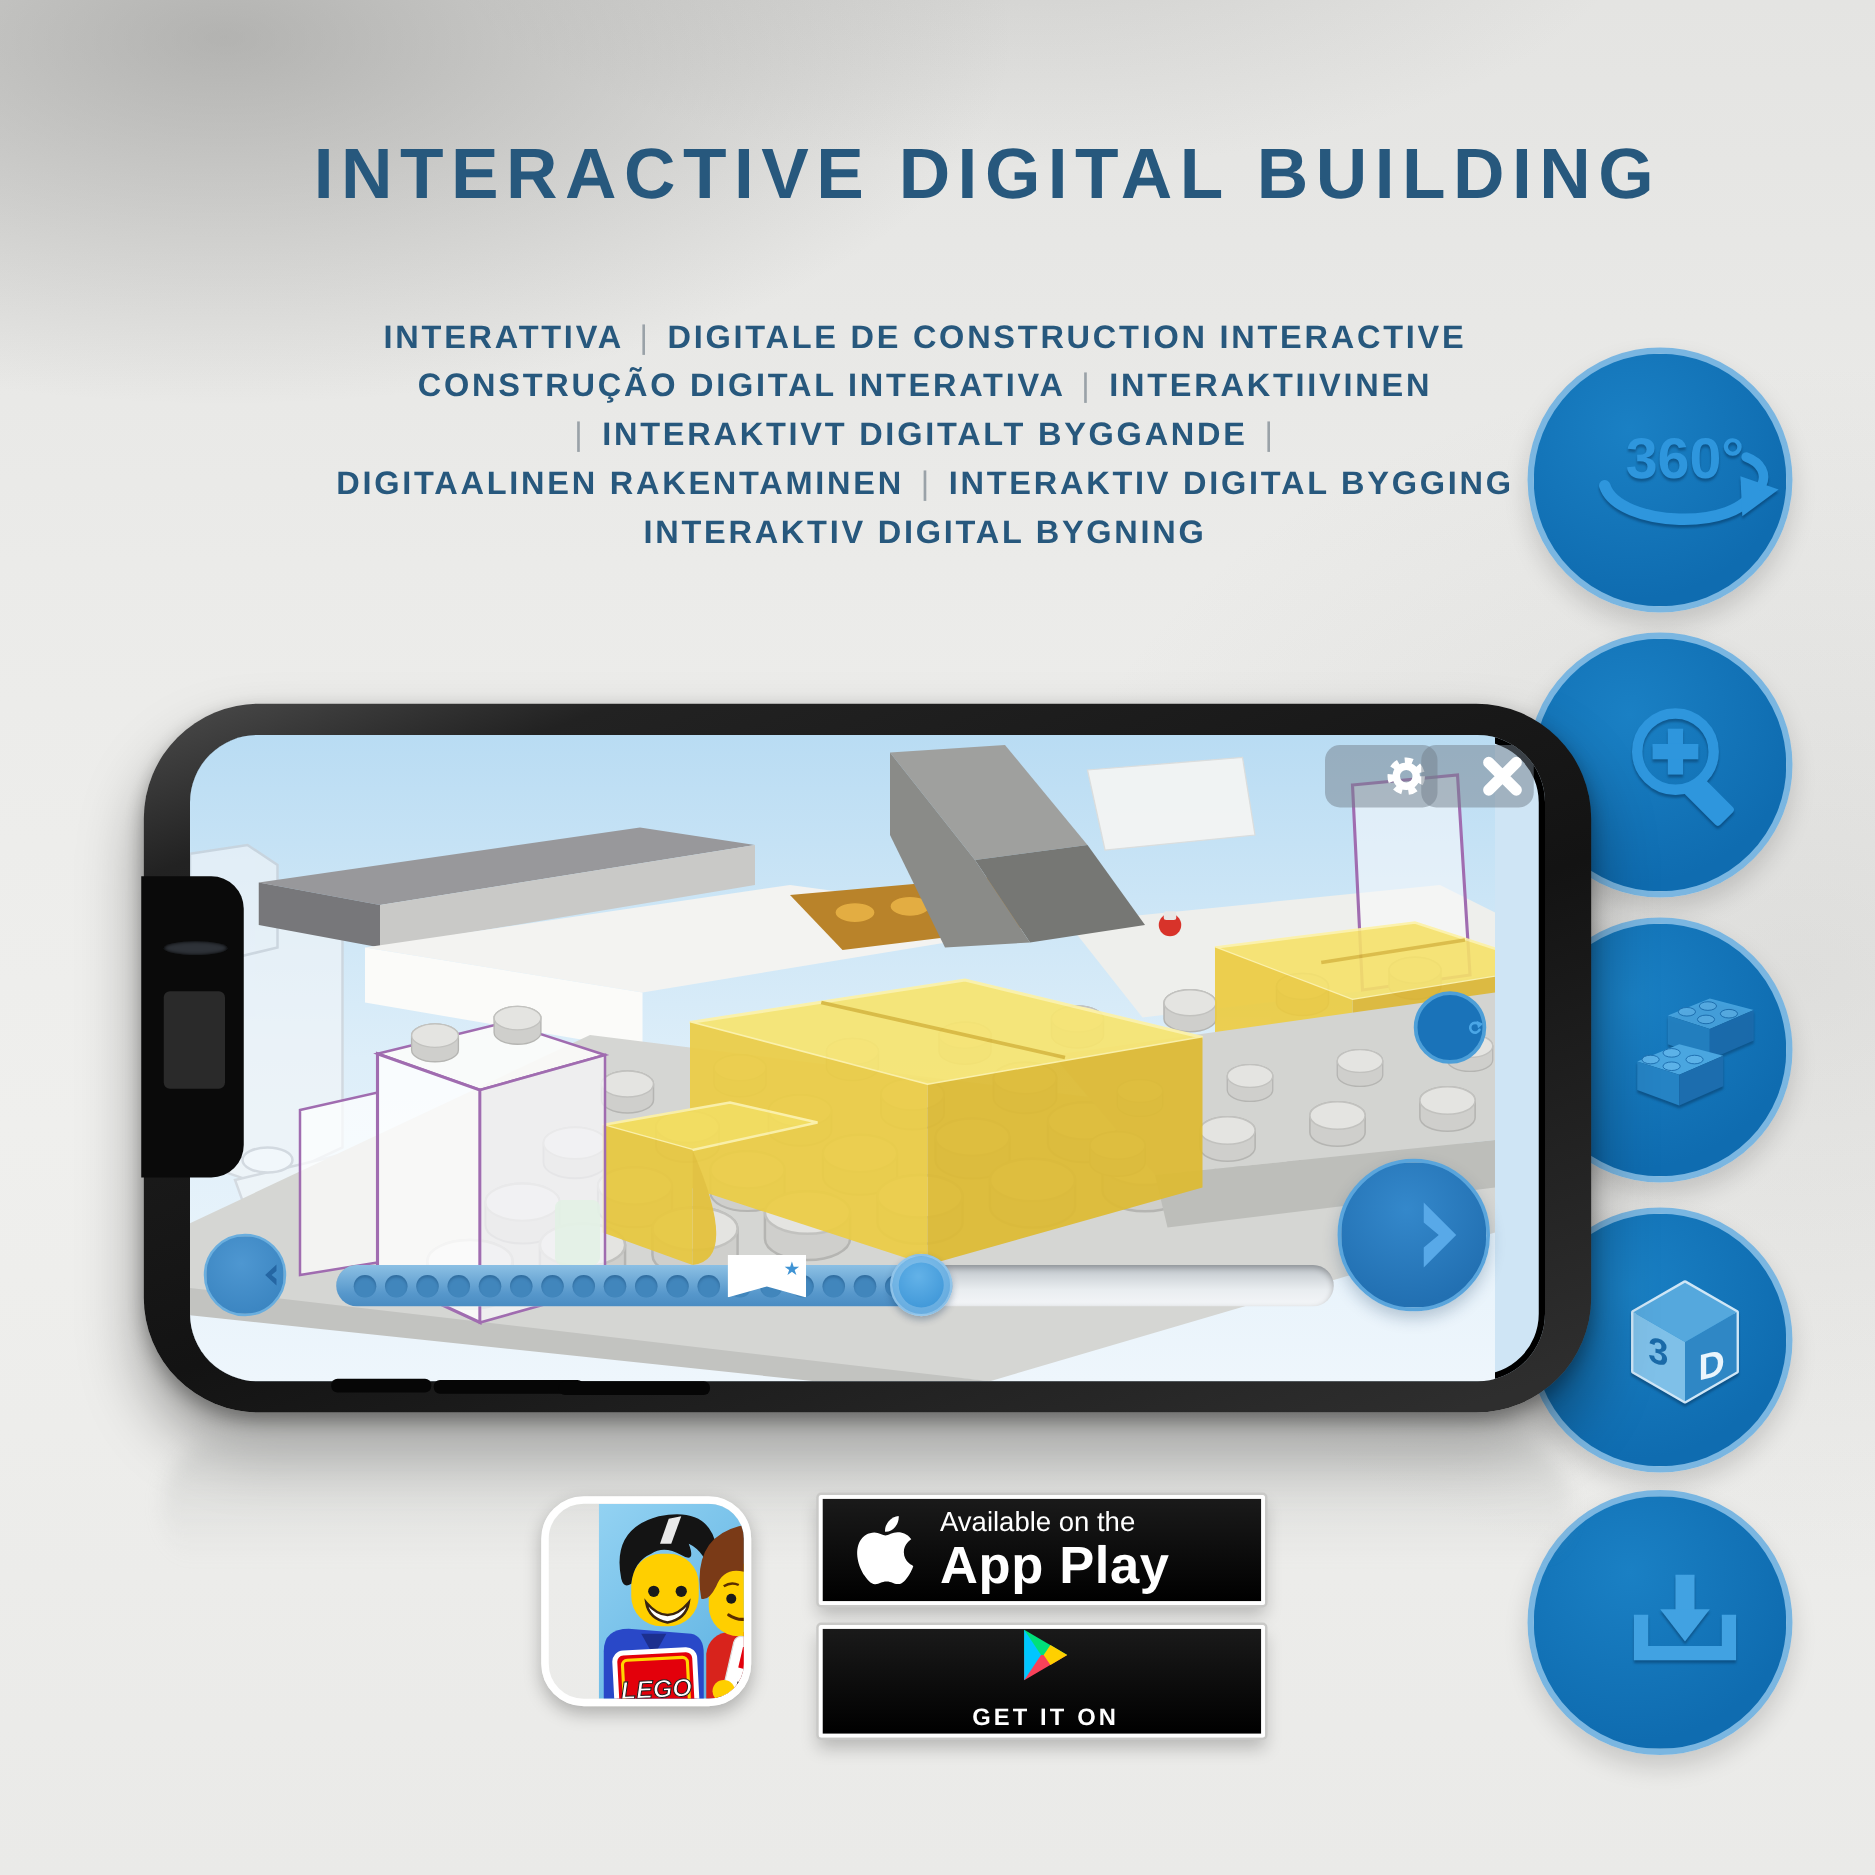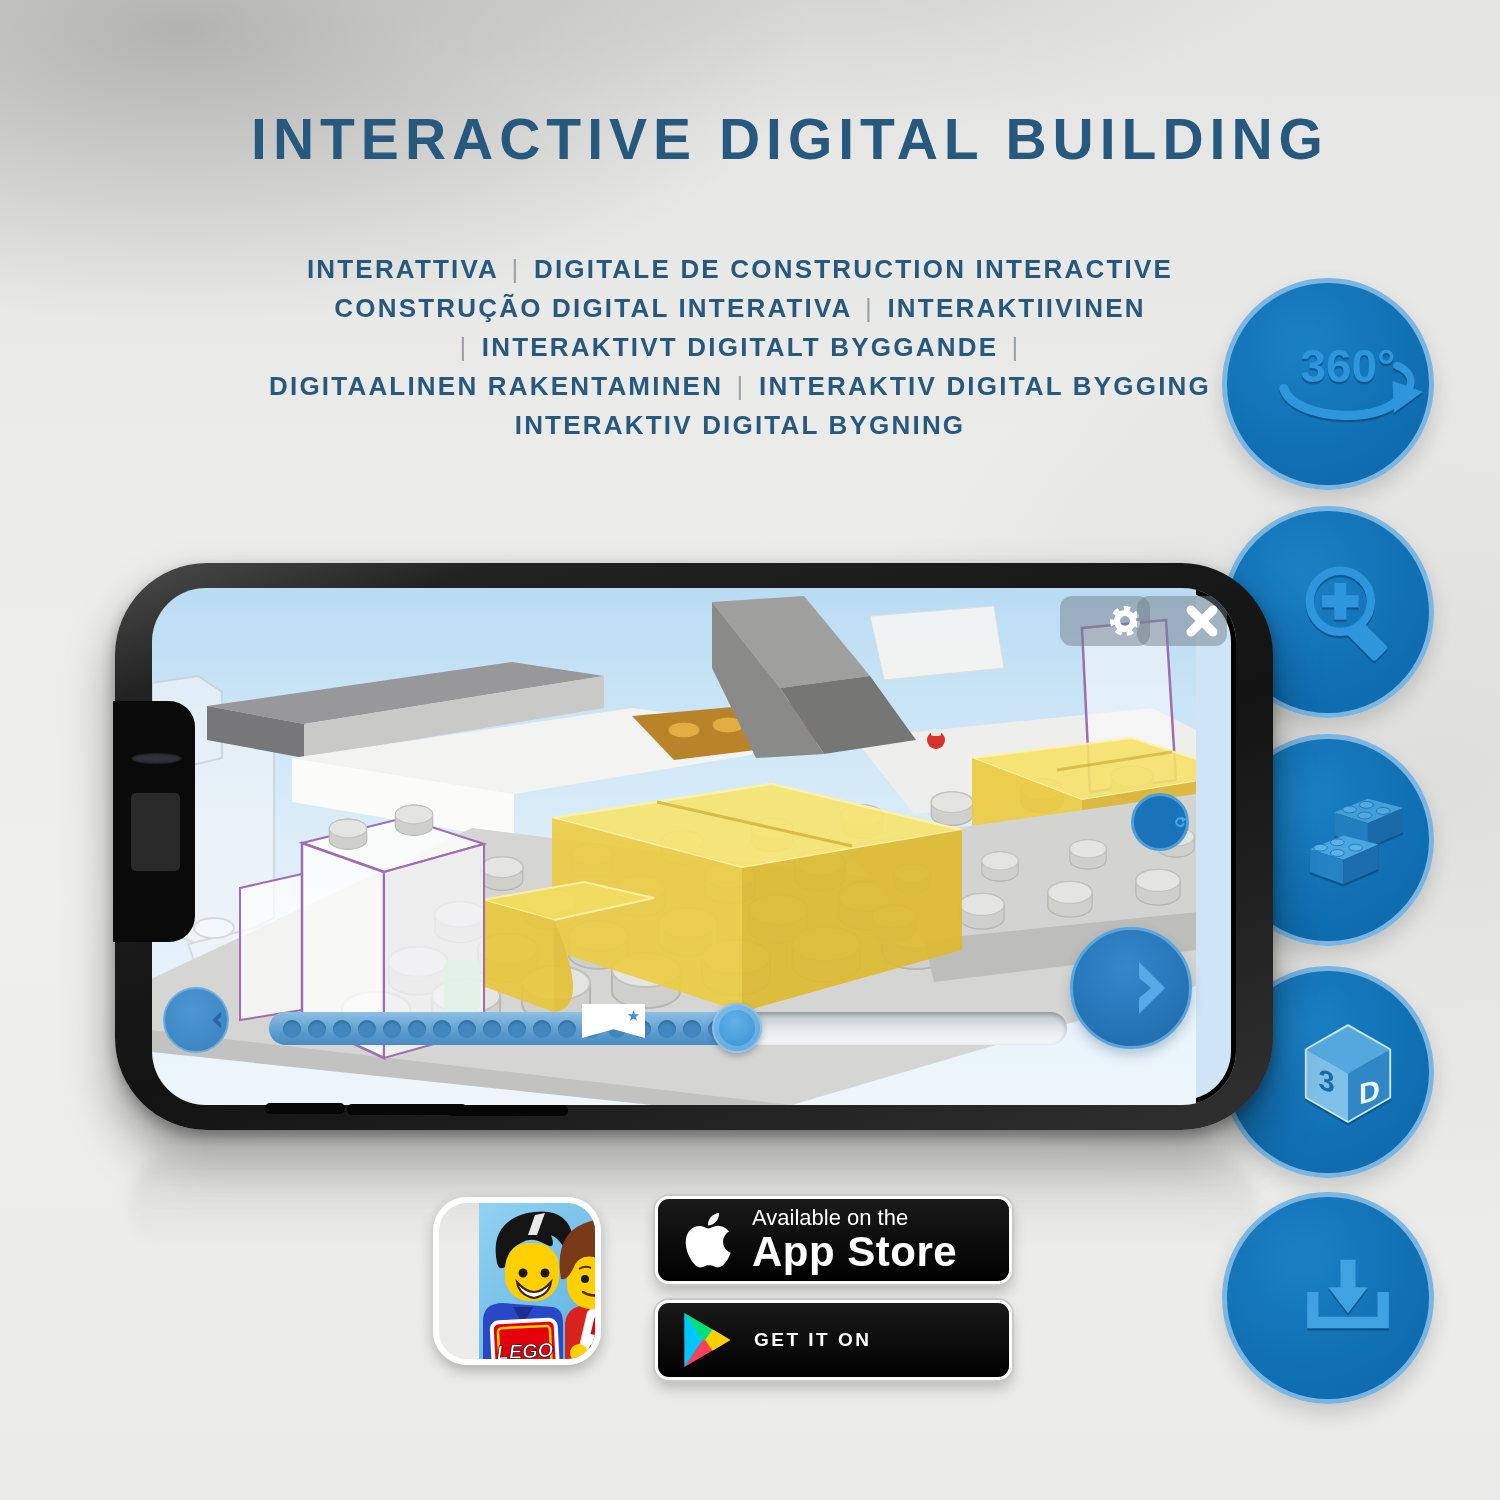--- a/index.html
+++ b/index.html
@@ -66,25 +66,25 @@
     display:flex;justify-content:center;color:#3e93d4;font-size:15px;line-height:24px;}
   .thumb{left:443px;top:-9px;width:50px;height:50px;border-radius:50%;
     background:radial-gradient(circle at 45% 35%,#63b2e8,#3f97d8 70%);
     border:2px solid rgba(255,255,255,.4);box-sizing:border-box;
     box-shadow:inset 0 0 0 5px rgba(255,255,255,.22), 0 3px 6px rgba(0,40,80,.3);}
 
   
   .appicon{left:433px;top:1197px;width:168px;height:168px;border-radius:34px;overflow:hidden;
     border:6px solid #fff;box-sizing:border-box;box-shadow:0 6px 14px rgba(0,0,0,.25);}
   .badge{left:655px;width:357px;background:linear-gradient(180deg,#1a1a1a,#000);
-    border:3px solid #fff;border-radius:14px;box-sizing:border-box;
+    border:3px solid #fff;border-radius:2px;box-sizing:border-box;
     box-shadow:0 0 0 2px #c9c9c7, 0 8px 14px rgba(0,0,0,.22);
     display:flex;align-items:center;color:#fff;}
   .badge.apple{top:1196px;height:88px;padding:0 20px 0 24px;gap:18px;}
-  .badge.gplay{top:1300px;height:80px;padding:0 16px 0 22px;gap:18px;}
+  .badge.gplay{top:1300px;height:90px;padding:0 16px 0 22px;gap:18px;flex-direction:column;}
   .badge .t1{font-size:22px;line-height:24px;}
   .badge .t2{font-size:42px;font-weight:bold;line-height:44px;letter-spacing:.5px;}
   .badge.gplay .t1{font-size:19px;letter-spacing:2.5px;font-weight:bold;}
   .badge.gplay .t2{font-size:41px;}
 </style>
 </head>
 <body>
 
 <div id="canvas">
 
@@ -419,21 +419,21 @@
     </svg>
   </div>
 
   <div class="abs badge apple">
     <svg width="52" height="62" viewBox="0 0 60 72">
       <path fill="#fff" d="M47.5,38.2c-0.1-8.1,6.6-12,6.9-12.2c-3.8-5.5-9.6-6.3-11.7-6.4c-5-0.5-9.7,2.9-12.2,2.9 c-2.5,0-6.4-2.8-10.5-2.7c-5.4,0.1-10.4,3.1-13.2,7.9c-5.6,9.8-1.4,24.2,4.1,32.1c2.7,3.9,5.9,8.2,10.1,8c4.1-0.2,5.6-2.6,10.5-2.6 c4.9,0,6.3,2.6,10.6,2.5c4.4-0.1,7.1-3.9,9.8-7.8c3.1-4.5,4.3-8.9,4.4-9.1C56.2,50.8,47.6,47.5,47.5,38.2z"></path>
       <path fill="#fff" d="M39.4,14.6c2.2-2.7,3.7-6.4,3.3-10.1c-3.2,0.1-7,2.1-9.3,4.8c-2,2.4-3.8,6.2-3.3,9.8 C33.6,19.4,37.2,17.3,39.4,14.6z"></path>
     </svg>
     <div>
       <div class="t1">Available on the</div>
-      <div class="t2">App Store</div>
+      <div class="t2">App Play</div>
     </div>
   </div>
 
   <div class="abs badge gplay">
     <svg width="56" height="62" viewBox="0 0 100 100">
       <polygon points="8,2 90,50 8,50" fill="#00e07a"></polygon>
       <polygon points="8,98 90,50 8,50" fill="#f8415a"></polygon>
       <polygon points="8,2 8,98 40,50" fill="#00c6ff"></polygon>
       <polygon points="58,31 90,50 58,69 45,50" fill="#ffd000"></polygon>
     </svg>

